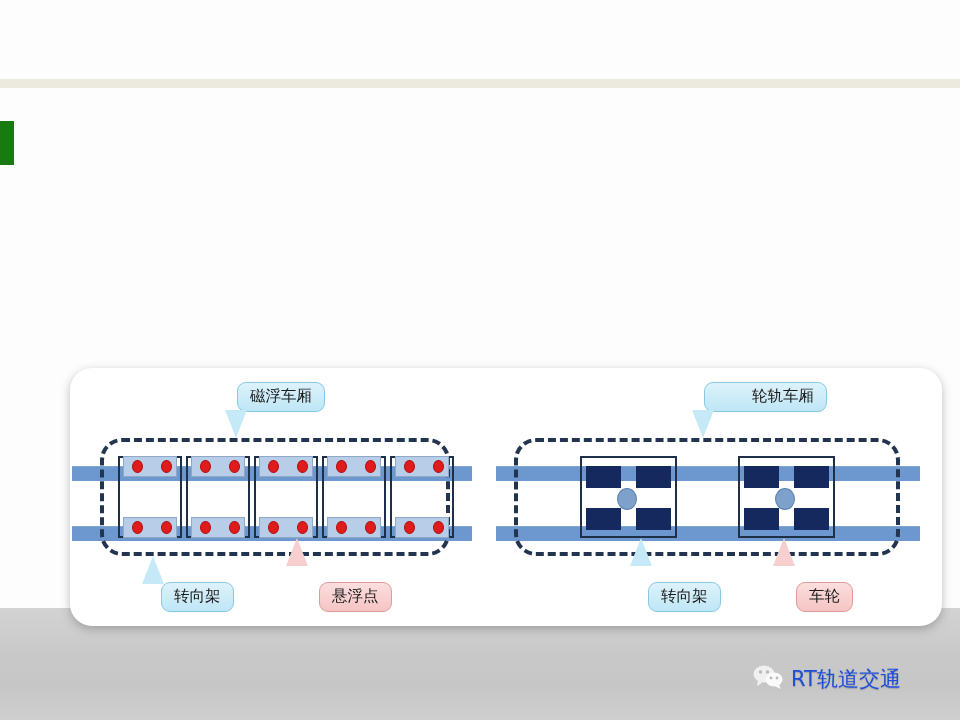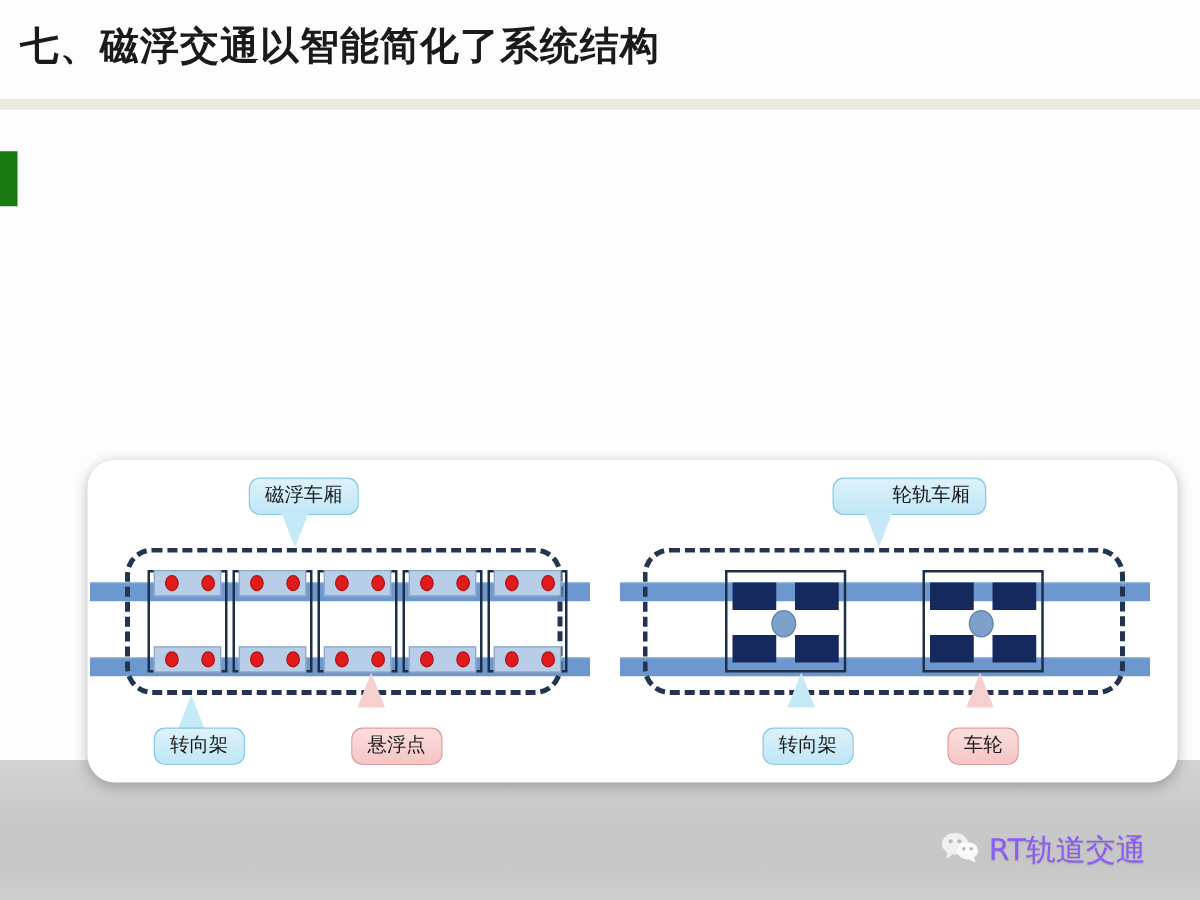--- a/index.html
+++ b/index.html
@@ -156,20 +156,21 @@
   
   .callout {
     position: absolute;
     font-size: 15.5px;
     color: #1a1a1a;
     padding: 4px 12px 5px;
     border-radius: 9px;
     white-space: nowrap;
     font-family: "DejaVu Sans", "Liberation Sans", sans-serif;
     line-height: 1.25;
+    margin-left: 38px;
   }
   .callout.blue {
     background: linear-gradient(180deg,#ddf2fb 0%,#bfe6f6 100%);
     border: 1px solid #87c9e3;
   }
   .callout.pink {
     background: linear-gradient(180deg,#fbdede 0%,#f6c4c4 100%);
     border: 1px solid #e09a9a;
   }
   
@@ -195,36 +196,33 @@
 
   
   .watermark {
     position: absolute;
     left: 753px; top: 664px;
     display: flex;
     align-items: center;
     gap: 8px;
   }
   .wm-text {
-    font-size: 24px;
-    color: #8b5cf6;
+    font-size: 21px;
+    color: #1d4ed8;
     font-family: "DejaVu Sans", "Liberation Sans", sans-serif;
     text-shadow: 0 1px 1px rgba(120,120,120,0.5);
   }
 </style>
 </head>
 <body>
 
 <div id="slide">
 
   <div class="gray-strip"></div>
 
-  <div class="title-bar">
-    <div class="title-text">七、磁浮交通以智能简化了系统结构</div>
-  </div>
   <div class="title-rule"></div>
 
   <div class="green-bar"></div>
 
 
   <div class="fig-card">
 
     <div class="diagram left">
 
       <div class="rail" style="left:-10px; top:98px;  width:400px;"></div>

